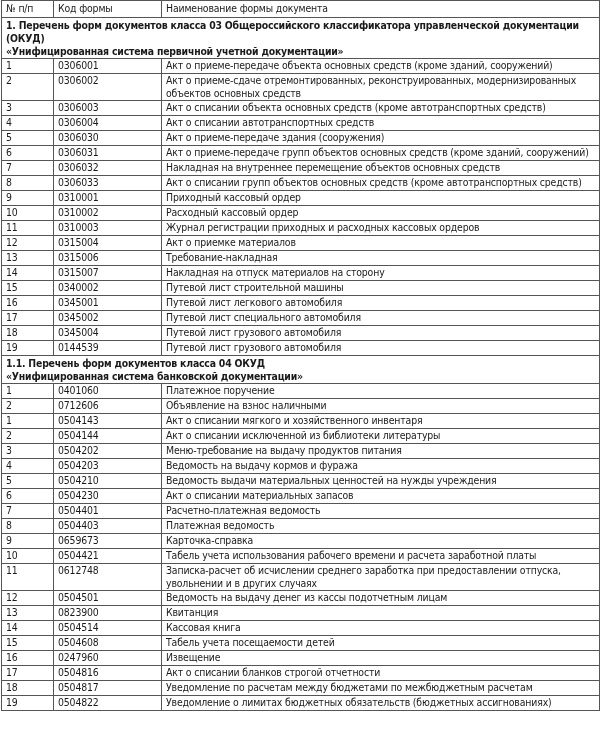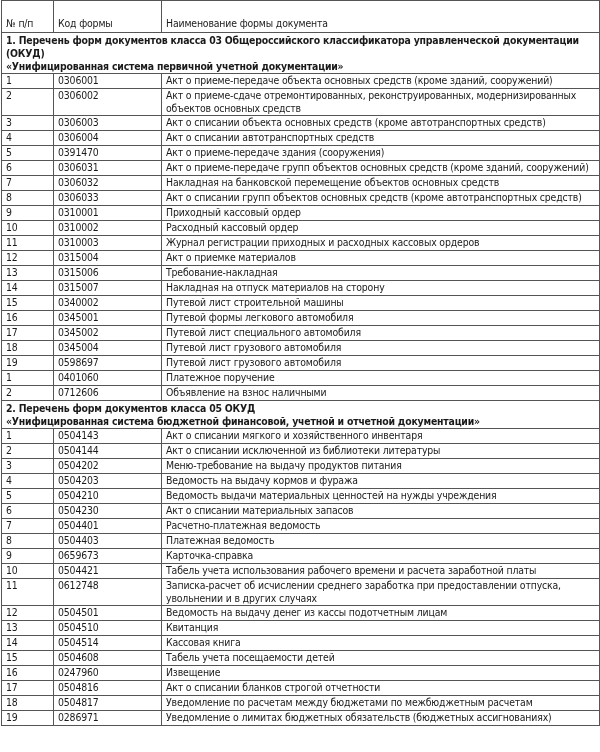--- a/index.html
+++ b/index.html
@@ -17,21 +17,21 @@
     border: 1px solid #555;
     padding: 0 4px 0 4px;
     vertical-align: top;
     text-align: left;
     font-weight: normal;
     line-height: 13px;
     height: 14px;
     white-space: normal;
     letter-spacing: -0.15px;
   }
-  th { height: 15px; padding-top: 16px; }
+  th { height: 15px; padding-top: 1px; }
   col.c1 { width: 52px; }
   col.c2 { width: 108px; }
   col.c3 { width: 438px; }
   td.section { font-weight: bold; padding-top: 1px; letter-spacing: -0.2px; }
   td.section span { display: block; }
 </style>
 </head>
 <body>
 
 <table>
@@ -69,32 +69,32 @@
         <td>0306003</td>
         <td>Акт о списании объекта основных средств (кроме автотранспортных средств)</td>
       </tr>
       <tr>
         <td>4</td>
         <td>0306004</td>
         <td>Акт о списании автотранспортных средств</td>
       </tr>
       <tr>
         <td>5</td>
-        <td>0391470</td>
+        <td>0306030</td>
         <td>Акт о приеме-передаче здания (сооружения)</td>
       </tr>
       <tr>
         <td>6</td>
         <td>0306031</td>
         <td>Акт о приеме-передаче групп объектов основных средств (кроме зданий, сооружений)</td>
       </tr>
       <tr>
         <td>7</td>
         <td>0306032</td>
-        <td>Накладная на банковской перемещение объектов основных средств</td>
+        <td>Накладная на внутреннее перемещение объектов основных средств</td>
       </tr>
       <tr>
         <td>8</td>
         <td>0306033</td>
         <td>Акт о списании групп объектов основных средств (кроме автотранспортных средств)</td>
       </tr>
       <tr>
         <td>9</td>
         <td>0310001</td>
         <td>Приходный кассовый ордер</td>
@@ -125,54 +125,54 @@
         <td>Накладная на отпуск материалов на сторону</td>
       </tr>
       <tr>
         <td>15</td>
         <td>0340002</td>
         <td>Путевой лист строительной машины</td>
       </tr>
       <tr>
         <td>16</td>
         <td>0345001</td>
-        <td>Путевой формы легкового автомобиля</td>
+        <td>Путевой лист легкового автомобиля</td>
       </tr>
       <tr>
         <td>17</td>
         <td>0345002</td>
         <td>Путевой лист специального автомобиля</td>
       </tr>
       <tr>
         <td>18</td>
         <td>0345004</td>
         <td>Путевой лист грузового автомобиля</td>
       </tr>
       <tr>
         <td>19</td>
-        <td>0598697</td>
+        <td>0144539</td>
         <td>Путевой лист грузового автомобиля</td>
+      </tr>
+      <tr>
+        <td colspan="3" class="section">
+          <span>1.1.  Перечень форм документов класса 04 ОКУД</span>
+          <span>«Унифицированная система банковской документации»</span>
+        </td>
       </tr>
       <tr>
         <td>1</td>
         <td>0401060</td>
         <td>Платежное поручение</td>
       </tr>
       <tr>
         <td>2</td>
         <td>0712606</td>
         <td>Объявление на взнос наличными</td>
       </tr>
       <tr>
-        <td colspan="3" class="section">
-          <span>2.  Перечень форм документов класса 05 ОКУД</span>
-          <span>«Унифицированная система бюджетной финансовой, учетной и отчетной документации»</span>
-        </td>
-      </tr>
-      <tr>
         <td>1</td>
         <td>0504143</td>
         <td>Акт о списании мягкого и хозяйственного инвентаря</td>
       </tr>
       <tr>
         <td>2</td>
         <td>0504144</td>
         <td>Акт о списании исключенной из библиотеки литературы</td>
       </tr>
       <tr>
@@ -220,21 +220,21 @@
         <td>0612748</td>
         <td>Записка-расчет об исчислении среднего заработка при предоставлении отпуска, увольнении и в других случаях</td>
       </tr>
       <tr>
         <td>12</td>
         <td>0504501</td>
         <td>Ведомость на выдачу денег из кассы подотчетным лицам</td>
       </tr>
       <tr>
         <td>13</td>
-        <td>0504510</td>
+        <td>0823900</td>
         <td>Квитанция</td>
       </tr>
       <tr>
         <td>14</td>
         <td>0504514</td>
         <td>Кассовая книга</td>
       </tr>
       <tr>
         <td>15</td>
         <td>0504608</td>
@@ -250,17 +250,17 @@
         <td>0504816</td>
         <td>Акт о списании бланков строгой отчетности</td>
       </tr>
       <tr>
         <td>18</td>
         <td>0504817</td>
         <td>Уведомление по расчетам между бюджетами по межбюджетным расчетам</td>
       </tr>
       <tr>
         <td>19</td>
-        <td>0286971</td>
+        <td>0504822</td>
         <td>Уведомление о лимитах бюджетных обязательств (бюджетных ассигнованиях)</td>
       </tr>
     </tbody>
 </table>
 
 </body></html>

